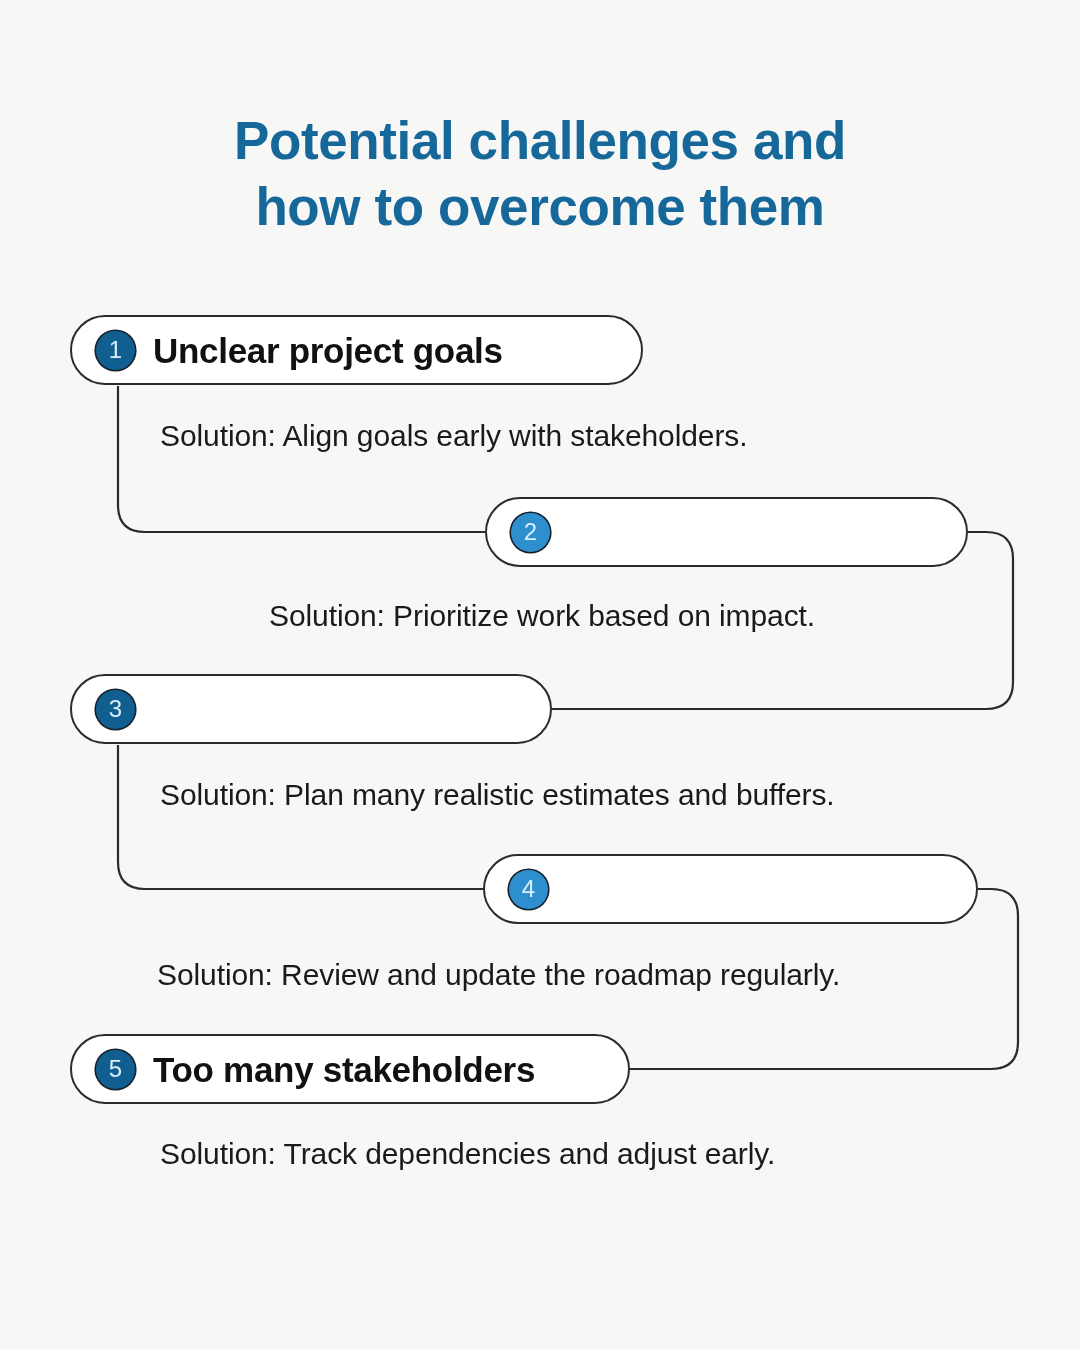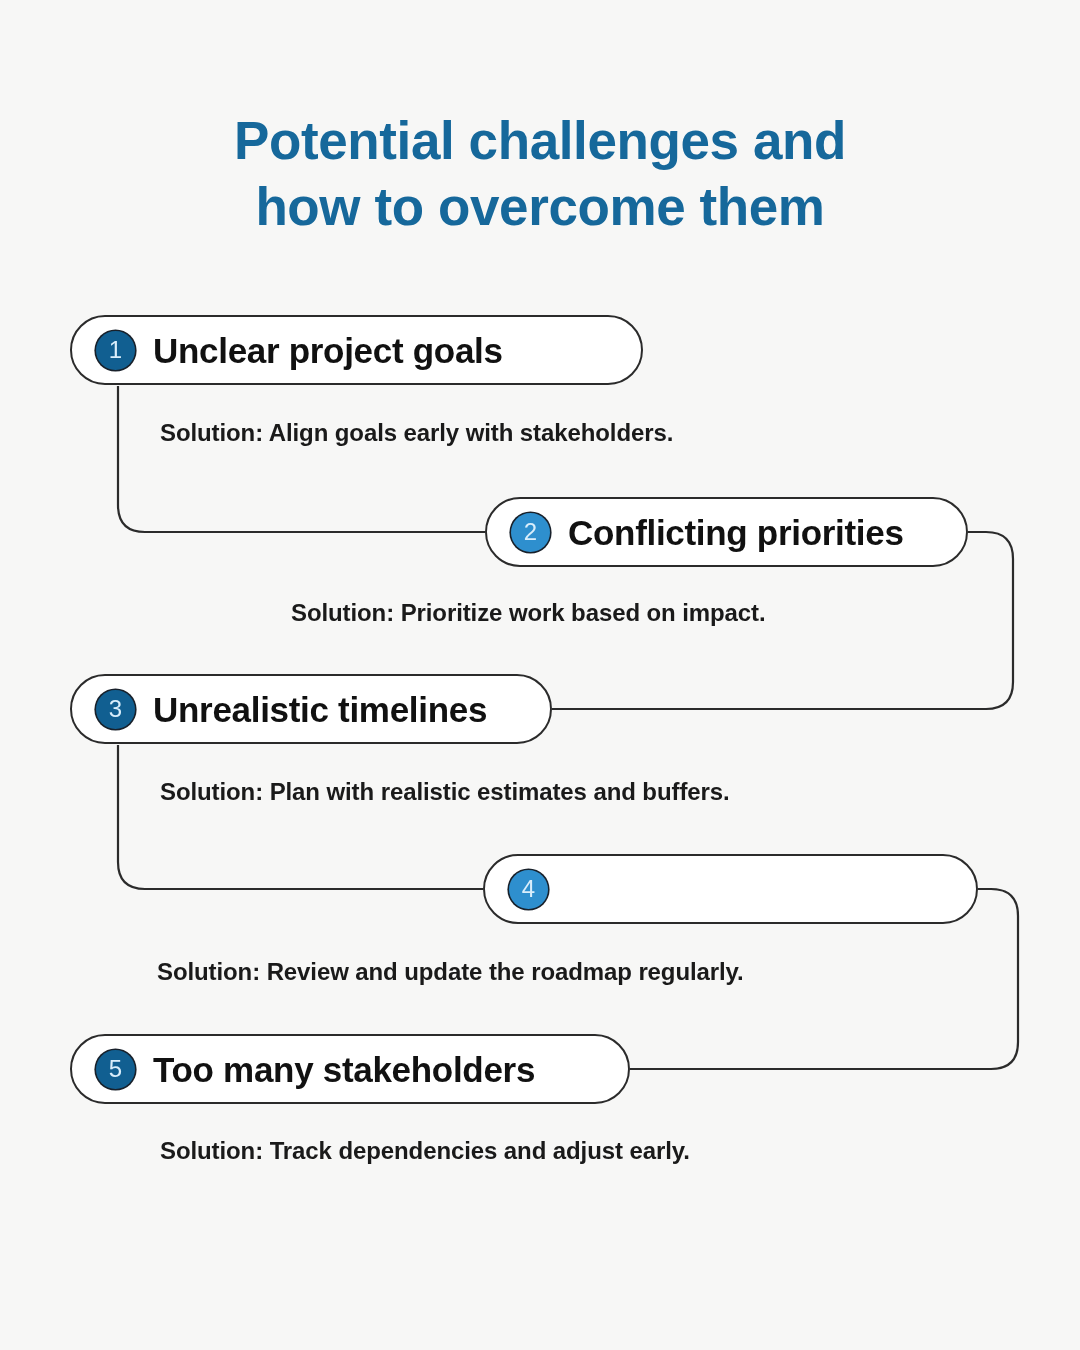--- a/index.html
+++ b/index.html
@@ -93,37 +93,37 @@
     font-weight: 700;
     line-height: 1;
     letter-spacing: -0.3px;
     white-space: nowrap;
   }
 
   
   .solution {
     position: absolute;
     color: #1a1a1a;
-    font-size: 24px;
-    font-weight: 700;
+    font-size: 30px;
+    font-weight: 400;
     line-height: 1;
     letter-spacing: -0.1px;
     white-space: nowrap;
     z-index: 2;
   }
 
   
   #pill-1 { left: 70px;  top: 315px;  width: 573px; }
   #pill-2 { left: 485px; top: 497px;  width: 483px; }
   #pill-3 { left: 70px;  top: 674px;  width: 482px; }
   #pill-4 { left: 483px; top: 854px;  width: 495px; }
   #pill-5 { left: 70px;  top: 1034px; width: 560px; }
 
   #sol-1 { left: 160px; top: 421px;  }
-  #sol-2 { left: 291px; top: 601px;  }
+  #sol-2 { left: 269px; top: 601px;  }
   #sol-3 { left: 160px; top: 780px;  }
   #sol-4 { left: 157px; top: 960px;  }
   #sol-5 { left: 160px; top: 1139px; text-align: right; }
 </style>
 </head>
 <body>
 
 <div id="canvas">
 
   <div class="title">Potential challenges and
@@ -141,29 +141,27 @@
   </svg>
 
   <div class="pill" id="pill-1">
     <span class="badge dark">1</span>
     <span class="pill-label">Unclear project goals</span>
   </div>
   <div class="solution" id="sol-1">Solution: Align goals early with stakeholders.</div>
 
   <div class="pill" id="pill-2">
     <span class="badge light">2</span>
-    <span class="pill-label">Conflicting priorities</span>
   </div>
   <div class="solution" id="sol-2">Solution: Prioritize work based on impact.</div>
 
   <div class="pill" id="pill-3">
     <span class="badge dark">3</span>
-    <span class="pill-label">Unrealistic timelines</span>
   </div>
-  <div class="solution" id="sol-3">Solution: Plan with realistic estimates and buffers.</div>
+  <div class="solution" id="sol-3">Solution: Plan many realistic estimates and buffers.</div>
 
   <div class="pill" id="pill-4">
     <span class="badge light">4</span>
   </div>
   <div class="solution" id="sol-4">Solution: Review and update the roadmap regularly.</div>
 
   <div class="pill" id="pill-5">
     <span class="badge dark">5</span>
     <span class="pill-label">Too many stakeholders</span>
   </div>

